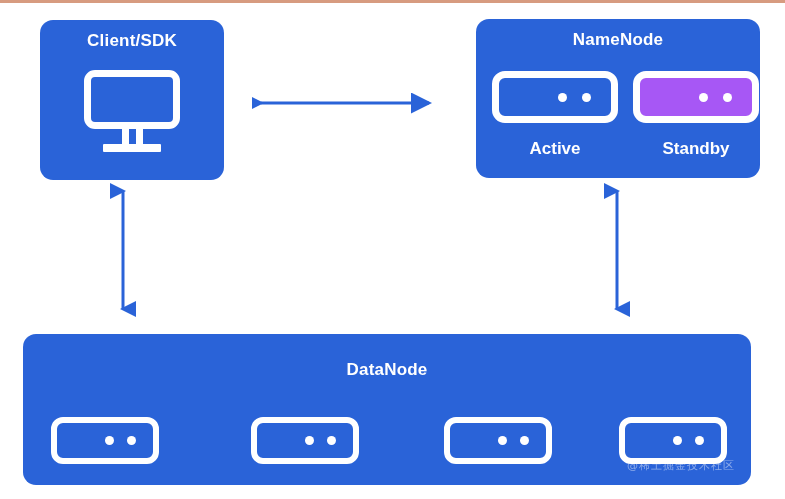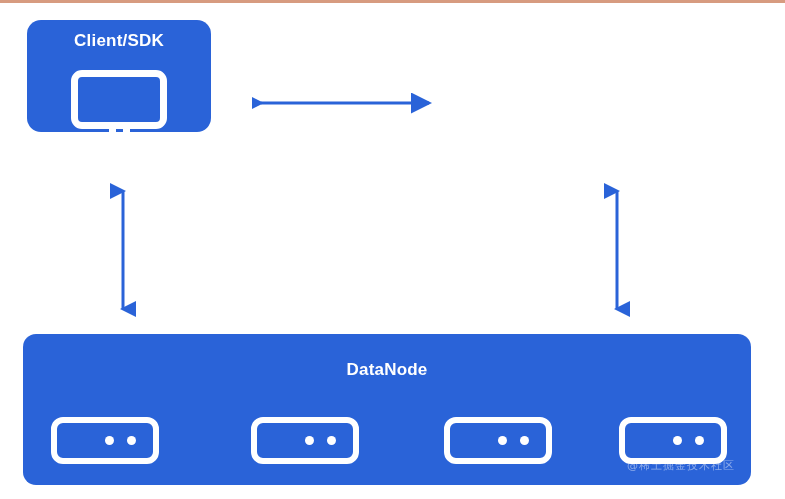--- a/index.html
+++ b/index.html
@@ -26,22 +26,22 @@
   
   .panel {
     position: absolute;
     background: #2a63d8;
     border-radius: 13px;
     box-sizing: border-box;
   }
 
   
   #client-box {
-    left: 27px; top: 20px;
-    width: 184px; height: 112px; border-radius: 14px;
+    left: 40px; top: 20px;
+    width: 184px; height: 160px;
   }
   .panel-title {
     position: absolute;
     left: 0; right: 0;
     text-align: center;
     color: #ffffff;
     font-size: 17px;
     font-weight: bold;
     letter-spacing: .2px;
   }
@@ -183,20 +183,39 @@
   <div class="panel" id="client-box">
     <div class="panel-title">Client/SDK</div>
     <div class="monitor">
       <div class="monitor-screen"></div>
       <div class="monitor-neck-l"></div>
       <div class="monitor-neck-r"></div>
       <div class="monitor-base"></div>
     </div>
   </div>
 
+  <div class="panel" id="namenode-box">
+    <div class="panel-title">NameNode</div>
+
+    <div class="nn-slot" id="nn-slot-active">
+      <div class="server">
+        <span class="dot d1"></span>
+        <span class="dot d2"></span>
+      </div>
+      <div class="nn-slot-label">Active</div>
+    </div>
+
+    <div class="nn-slot" id="nn-slot-standby">
+      <div class="server filled">
+        <span class="dot d1"></span>
+        <span class="dot d2"></span>
+      </div>
+      <div class="nn-slot-label">Standby</div>
+    </div>
+  </div>
 
   <div class="panel" id="datanode-box">
     <div class="panel-title">DataNode</div>
 
     <div class="dn-slot" id="dn-slot-1">
       <div class="server">
         <span class="dot d1"></span>
         <span class="dot d2"></span>
       </div>
     </div>

